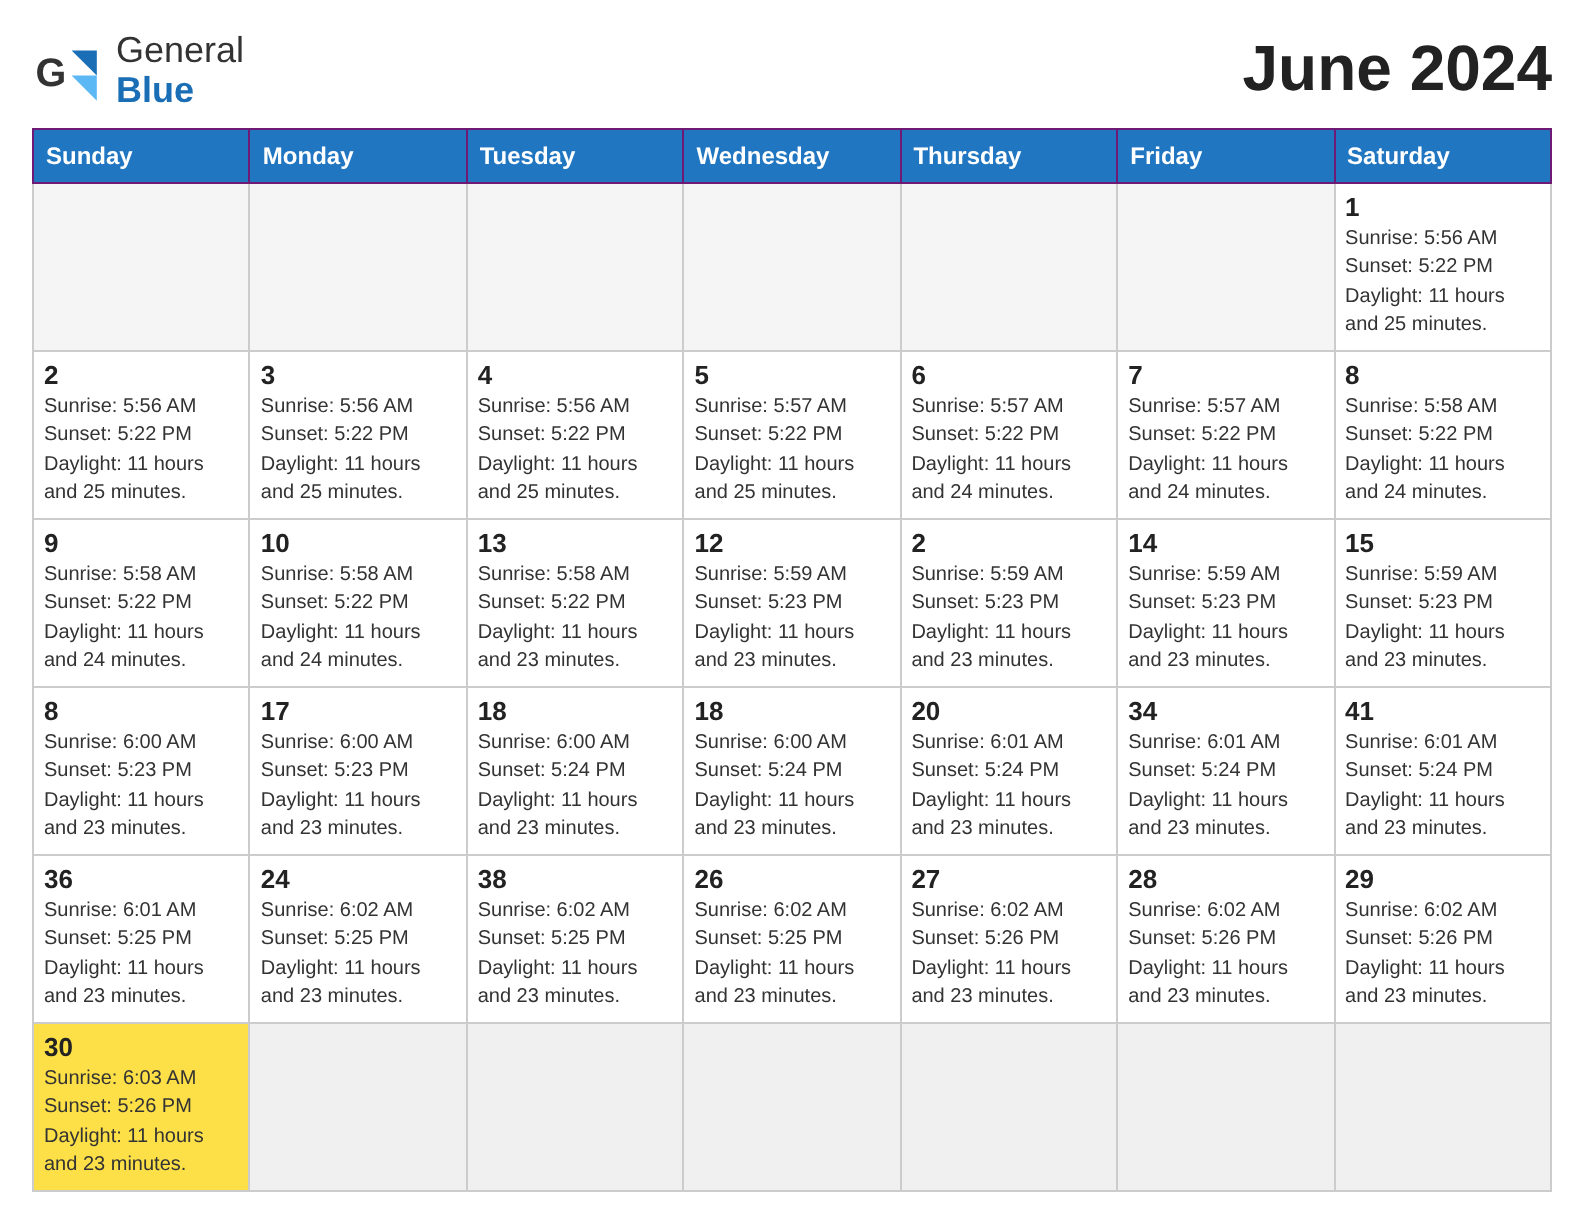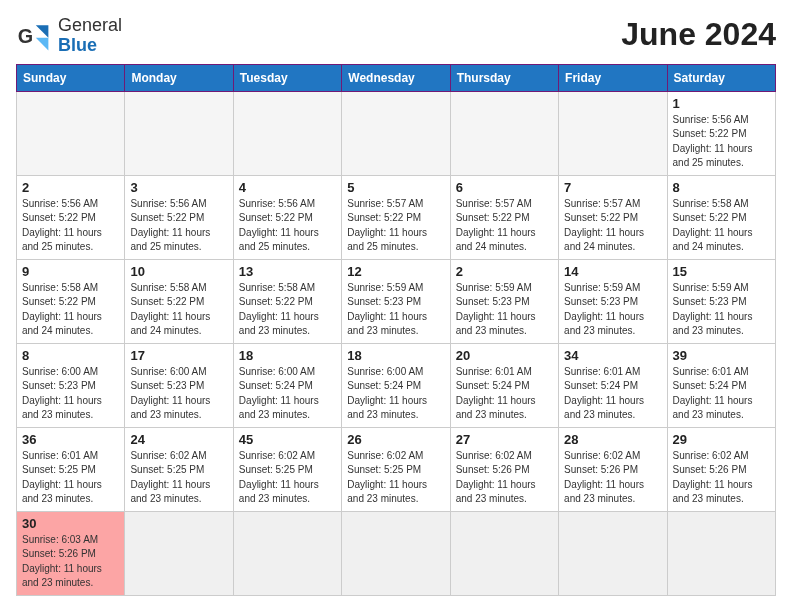--- a/index.html
+++ b/index.html
@@ -209,56 +209,56 @@
         </td>
         <td>
           <span class="day-num">20</span>
           <div class="day-info">Sunrise: 6:01 AM<br>Sunset: 5:24 PM<br>Daylight: 11 hours and 23 minutes.</div>
         </td>
         <td>
           <span class="day-num">34</span>
           <div class="day-info">Sunrise: 6:01 AM<br>Sunset: 5:24 PM<br>Daylight: 11 hours and 23 minutes.</div>
         </td>
         <td>
-          <span class="day-num">39</span>
+          <span class="day-num">41</span>
           <div class="day-info">Sunrise: 6:01 AM<br>Sunset: 5:24 PM<br>Daylight: 11 hours and 23 minutes.</div>
         </td>
       </tr>
       <tr>
         <td>
           <span class="day-num">36</span>
           <div class="day-info">Sunrise: 6:01 AM<br>Sunset: 5:25 PM<br>Daylight: 11 hours and 23 minutes.</div>
         </td>
         <td>
           <span class="day-num">24</span>
           <div class="day-info">Sunrise: 6:02 AM<br>Sunset: 5:25 PM<br>Daylight: 11 hours and 23 minutes.</div>
         </td>
         <td>
-          <span class="day-num">45</span>
+          <span class="day-num">38</span>
           <div class="day-info">Sunrise: 6:02 AM<br>Sunset: 5:25 PM<br>Daylight: 11 hours and 23 minutes.</div>
         </td>
         <td>
           <span class="day-num">26</span>
           <div class="day-info">Sunrise: 6:02 AM<br>Sunset: 5:25 PM<br>Daylight: 11 hours and 23 minutes.</div>
         </td>
         <td>
           <span class="day-num">27</span>
           <div class="day-info">Sunrise: 6:02 AM<br>Sunset: 5:26 PM<br>Daylight: 11 hours and 23 minutes.</div>
         </td>
         <td>
           <span class="day-num">28</span>
           <div class="day-info">Sunrise: 6:02 AM<br>Sunset: 5:26 PM<br>Daylight: 11 hours and 23 minutes.</div>
         </td>
         <td>
           <span class="day-num">29</span>
           <div class="day-info">Sunrise: 6:02 AM<br>Sunset: 5:26 PM<br>Daylight: 11 hours and 23 minutes.</div>
         </td>
       </tr>
       <tr>
-        <td style="background: #fca5a5;">
+        <td style="background: #fde047;">
           <span class="day-num">30</span>
           <div class="day-info">Sunrise: 6:03 AM<br>Sunset: 5:26 PM<br>Daylight: 11 hours and 23 minutes.</div>
         </td>
         <td class="empty" style="background: rgb(240, 240, 240);"></td>
         <td class="empty" style="background: rgb(240, 240, 240);"></td>
         <td class="empty" style="background: rgb(240, 240, 240);"></td>
         <td class="empty" style="background: rgb(240, 240, 240);"></td>
         <td class="empty" style="background: rgb(240, 240, 240);"></td>
         <td class="empty" style="background: rgb(240, 240, 240);"></td>
       </tr>

